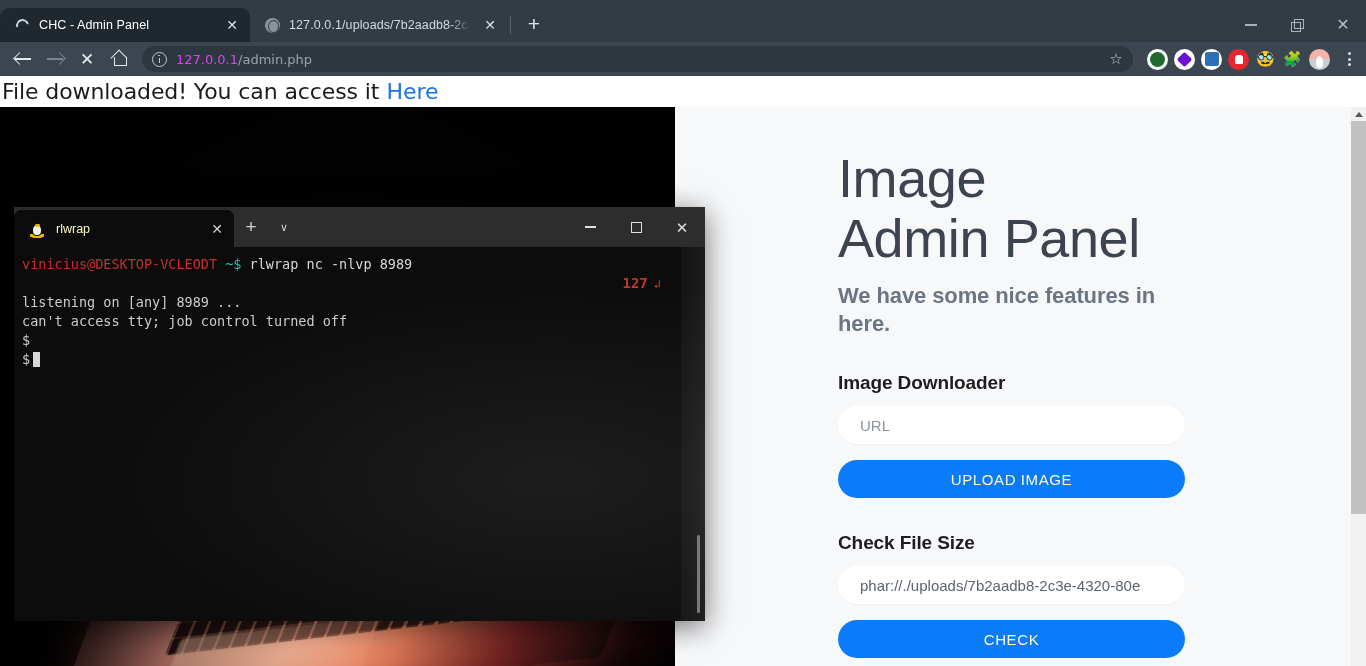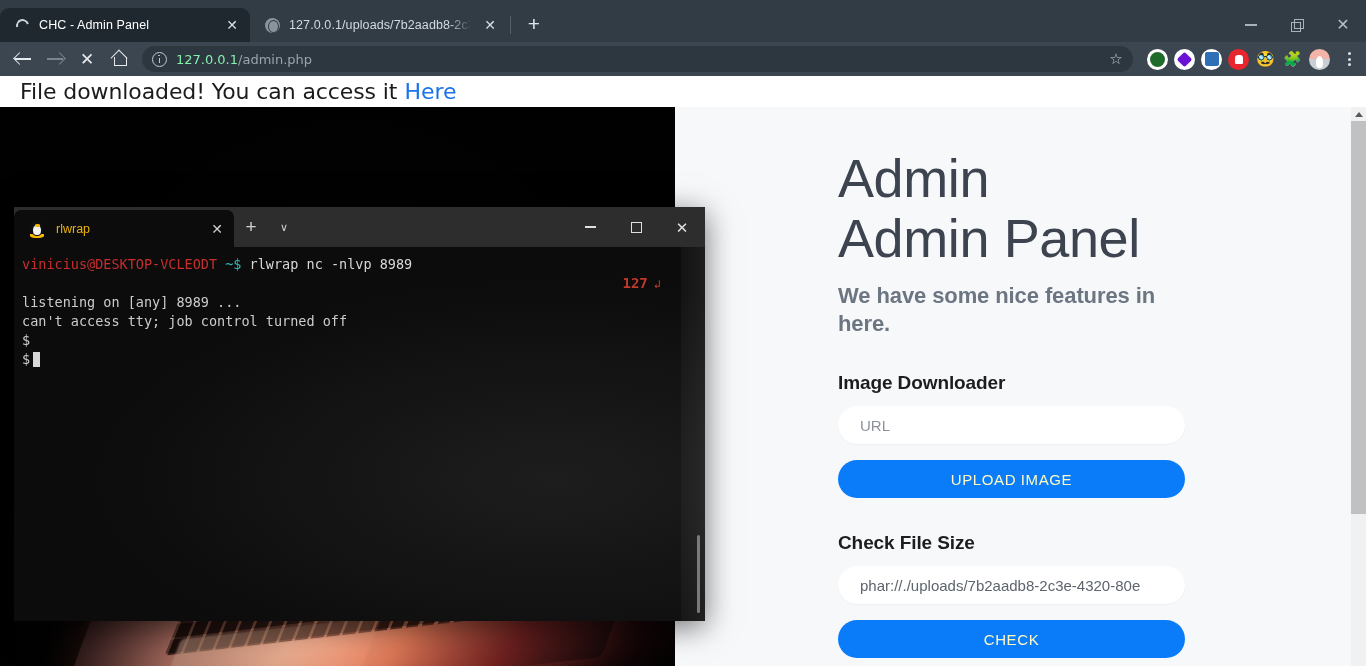--- a/index.html
+++ b/index.html
@@ -139,21 +139,21 @@
     width: 1.5px; height: 1.5px; background: #c3cad0; border-radius: 50%;
   }
   .info-icon::after {
     content: ""; position: absolute; left: 5.6px; top: 5px;
     width: 1.4px; height: 5px; background: #c3cad0;
   }
   .url {
     font-size: 13px; color: #9aa4ad; white-space: nowrap;
     overflow: hidden; font-family: "DejaVu Sans", sans-serif;
   }
-  .url b { color: #86efac; font-weight: 400; }
+  .url b { color: #d946ef; font-weight: 400; }
   .star {
     margin-left: auto; flex: 0 0 26px; display: flex;
     align-items: center; justify-content: center;
     font-size: 15px; color: #c3cad0;
   }
   .ext { display: flex; align-items: center; gap: 6px; padding-left: 6px; }
   .ext-ic {
     width: 21px; height: 21px; border-radius: 50%;
     display: flex; align-items: center; justify-content: center;
     font-size: 11px; flex: 0 0 21px; position: relative;
@@ -195,21 +195,21 @@
   .kebab i { width: 3px; height: 3px; border-radius: 50%; background: #dbe1e6; }
 
   
   .viewport {
     position: absolute; left: 0; top: 68px;
     width: 1366px; height: 598px; background: #f7f8fa; overflow: hidden;
   }
   .notice {
     position: absolute; left: 0; top: 0; width: 1351px; height: 31px;
     background: #ffffff; display: flex; align-items: center;
-    padding-left: 20px; z-index: 3;
+    padding-left: 2px; z-index: 3;
   }
   .notice-text {
     font-size: 22px; color: #1b1b1b; font-family: "DejaVu Sans", sans-serif;
     letter-spacing: -.1px;
   }
   .notice-link {
     color: #1a73e8; text-decoration: none; margin-left: 7px;
     font-size: 22px; font-family: "DejaVu Sans", sans-serif;
   }
 
@@ -290,21 +290,21 @@
     background: #f2f2f2; border-radius: 50% 50% 45% 45%;
   }
   .tux-beak {
     position: absolute; left: 5.5px; top: 4px; width: 5px; height: 3px;
     background: #f5b800; border-radius: 40%;
   }
   .tux-feet {
     position: absolute; left: 1px; bottom: -1px; width: 14px; height: 4px;
     background: #f5b800; border-radius: 0 0 50% 50%;
   }
-  .term-tab-title { font-size: 12.5px; color: #eab308; flex: 1 1 auto; }
+  .term-tab-title { font-size: 12.5px; color: #fef9c3; flex: 1 1 auto; }
   .term-tab-close {
     width: 22px; height: 22px; display: flex; align-items: center;
     justify-content: center; color: #cfcfcf; font-size: 14px; font-weight: 300;
   }
   .term-plus {
     width: 34px; display: flex; align-items: center; justify-content: center;
     color: #cfcfcf; font-size: 19px; font-weight: 300;
   }
   .term-chev {
     width: 32px; display: flex; align-items: center; justify-content: center;
@@ -493,21 +493,21 @@
         <div class="laptop-screen"></div>
         <div class="laptop-body"></div>
         <div class="laptop-keys"></div>
         <div class="laptop-trackpad"></div>
       </div>
       <div class="hero-vignette"></div>
     </div>
 
     <div class="panel">
       <h1>
-        <span>Admin</span><br>
+        <span>Image</span><br>
         <span>Admin Panel</span>
       </h1>
       <div class="lead">We have some nice features in here.</div>
 
       <div class="field-label">Image Downloader</div>
       <input class="tinput" type="text" placeholder="URL" style="">
       <button class="btn">UPLOAD IMAGE</button>
 
       <div class="field-label">Check File Size</div>
       <input class="tinput" type="text" placeholder="" value="phar://./uploads/7b2aadb8-2c3e-4320-80e" style="">

